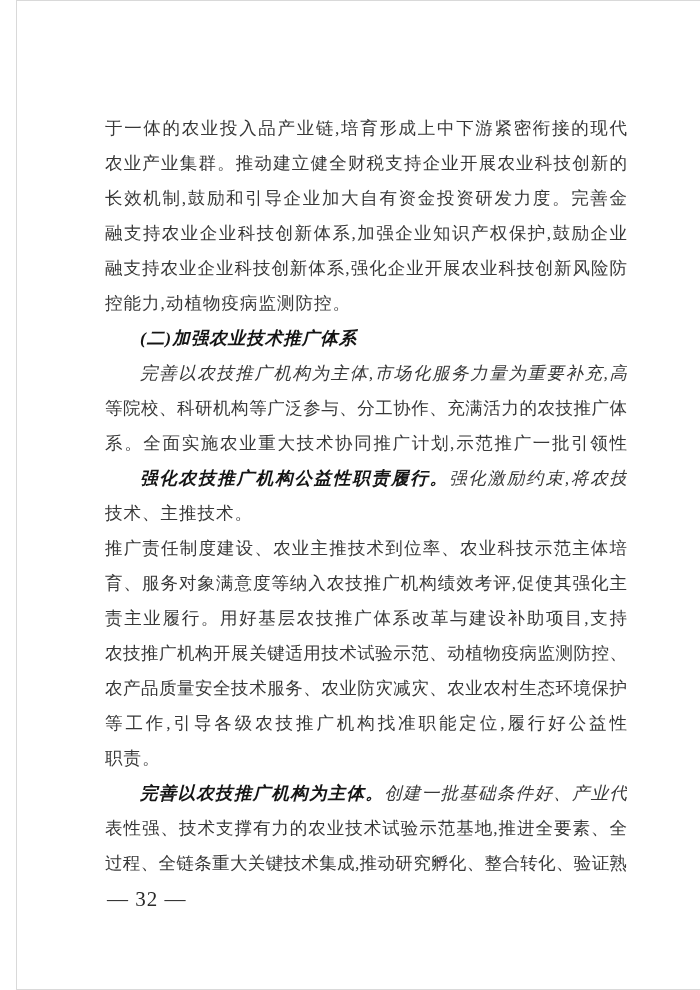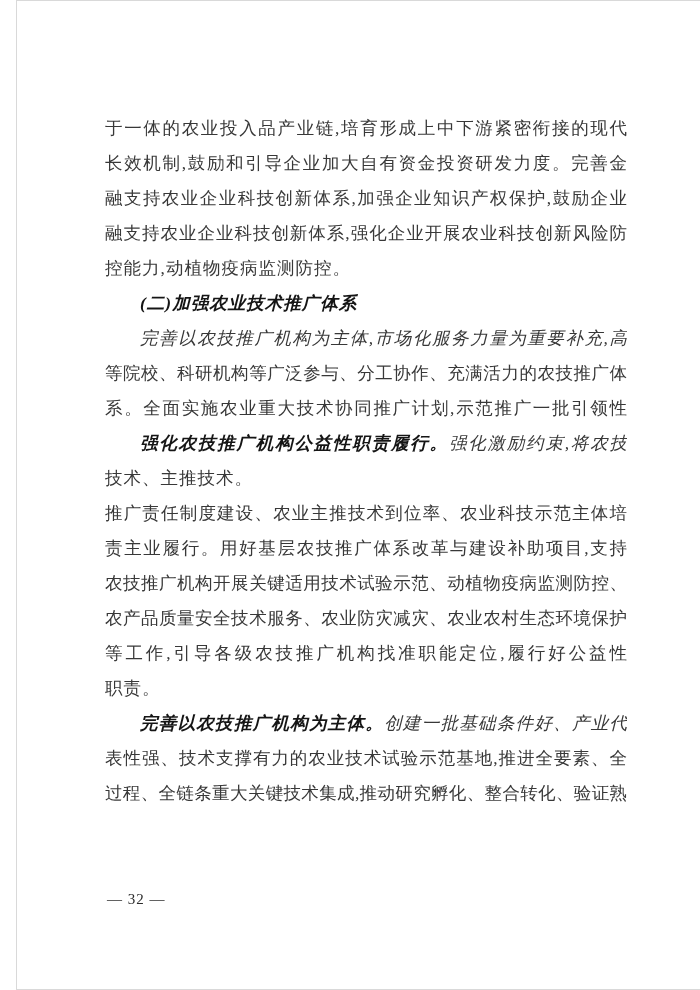--- a/index.html
+++ b/index.html
@@ -52,42 +52,44 @@
   .line.heading {
     font-weight: 700;
     color: #151515;
   }
   .page-number {
     position: absolute;
     left: 90px;
     top: 881px;
     height: 35px;
     line-height: 35px;
-    font-size: 15px;
+    font-size: 21px;
     letter-spacing: 1px;
     color: #2a2a2a;
   }
 </style>
 </head>
 <body>
 
 <div class="page">
   <div class="text-block" id="text-block">
       <div class="line justify"><span>于一体的农业投入品产业链,培育形成上中下游紧密衔接的现代</span></div>
+      <div class="line justify"><span>农业产业集群。推动建立健全财税支持企业开展农业科技创新的</span></div>
       <div class="line justify"><span>长效机制,鼓励和引导企业加大自有资金投资研发力度。完善金</span></div>
       <div class="line justify"><span>融支持农业企业科技创新体系,加强企业知识产权保护,鼓励企业</span></div>
       <div class="line justify"><span>融支持农业企业科技创新体系,强化企业开展农业科技创新风险防</span></div>
       <div class="line plainend"><span>控能力,动植物疫病监测防控。</span></div>
       <div class="line plainend indent heading"><span class="bold">(二)加强农业技术推广体系</span></div>
       <div class="line justify indent"><span>完善以农技推广机构为主体,市场化服务力量为重要补充,高</span></div>
       <div class="line justify"><span>等院校、科研机构等广泛参与、分工协作、充满活力的农技推广体</span></div>
       <div class="line justify"><span>系。全面实施农业重大技术协同推广计划,示范推广一批引领性</span></div>
       <div class="line justify indent"><span class="bold">强化农技推广机构公益性职责履行。</span><span>强化激励约束,将农技</span></div>
       <div class="line plainend"><span>技术、主推技术。</span></div>
       <div class="line justify"><span>推广责任制度建设、农业主推技术到位率、农业科技示范主体培</span></div>
+      <div class="line justify"><span>育、服务对象满意度等纳入农技推广机构绩效考评,促使其强化主</span></div>
       <div class="line justify"><span>责主业履行。用好基层农技推广体系改革与建设补助项目,支持</span></div>
       <div class="line justify"><span>农技推广机构开展关键适用技术试验示范、动植物疫病监测防控、</span></div>
       <div class="line justify"><span>农产品质量安全技术服务、农业防灾减灾、农业农村生态环境保护</span></div>
       <div class="line justify"><span>等工作,引导各级农技推广机构找准职能定位,履行好公益性</span></div>
       <div class="line plainend"><span>职责。</span></div>
       <div class="line justify indent"><span class="bold">完善以农技推广机构为主体。</span><span>创建一批基础条件好、产业代</span></div>
       <div class="line justify"><span>表性强、技术支撑有力的农业技术试验示范基地,推进全要素、全</span></div>
       <div class="line justify"><span>过程、全链条重大关键技术集成,推动研究孵化、整合转化、验证熟</span></div>
     </div>
   <div class="page-number">— 32 —</div>

